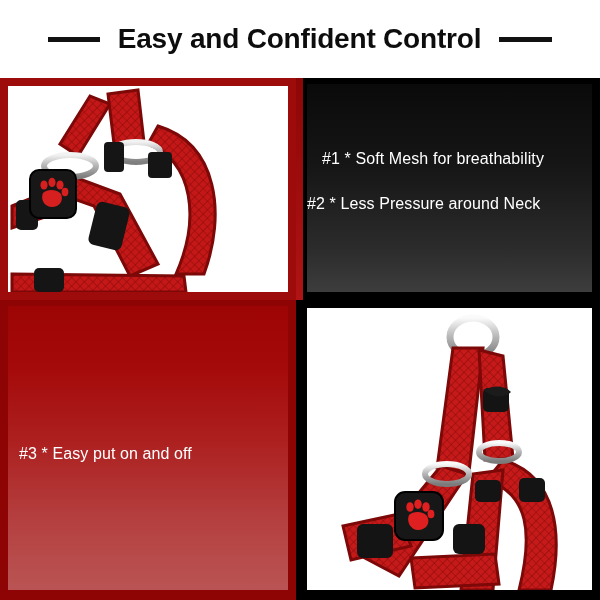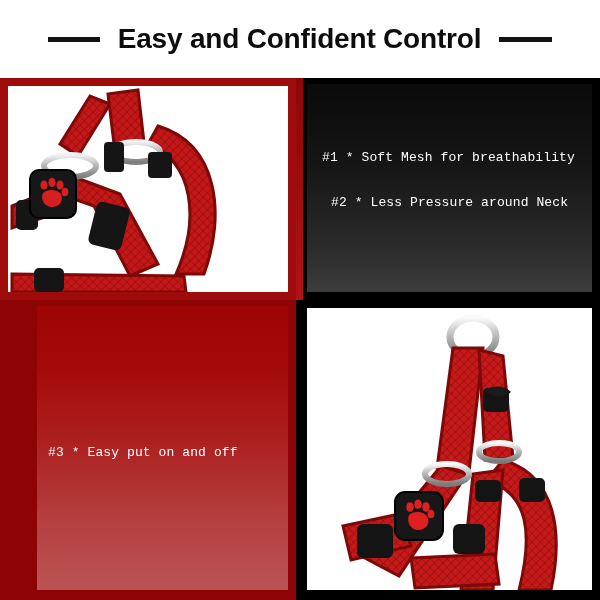--- a/index.html
+++ b/index.html
@@ -44,37 +44,36 @@
   .panel-dark .inner{
     position:absolute;left:11px;top:6px;right:8px;bottom:8px;
     background:linear-gradient(to bottom,#0a0a0a 0%,#161616 40%,#2c2c2c 80%,#3d3d3d 100%);
   }
 
   
   .panel-red{left:0;top:300px;width:296px;height:300px;background:#8e0404;}
   .panel-red .inner{
     position:absolute;left:8px;top:6px;right:8px;bottom:10px;
     background:linear-gradient(to bottom,#9d0404 0%,#a50a0a 22%,#ad2020 48%,#b54040 76%,#ba5454 100%);
-    margin-left:29px;
   }
 
   
   .photo-br{left:296px;top:300px;width:304px;height:300px;background:#000000;}
   .photo-br .inner{
     position:absolute;left:11px;top:8px;right:8px;bottom:10px;
     background:#ffffff;overflow:hidden;
   }
 
   
   .feat{
-    position:absolute;color:#ffffff;font-size:13px;font-weight:normal;
-    white-space:nowrap;letter-spacing:0.1px;font-family:Liberation Mono, monospace;
+    position:absolute;color:#ffffff;font-size:16px;font-weight:normal;
+    white-space:nowrap;letter-spacing:0.1px;
   }
   .panel-dark .feat.f1{left:15px;top:66px;}
-  .panel-dark .feat.f2{left:24px;top:111px;}
+  .panel-dark .feat.f2{left:0;top:111px;}
   .panel-red  .feat.f3{left:11px;top:139px;}
   .panel-red  .feat.f4{left:11px;top:184px;}
 
   
   .art{position:absolute;left:0;top:0;width:100%;height:100%;}
 </style>
 </head>
 <body>
 
 <div class="page">

